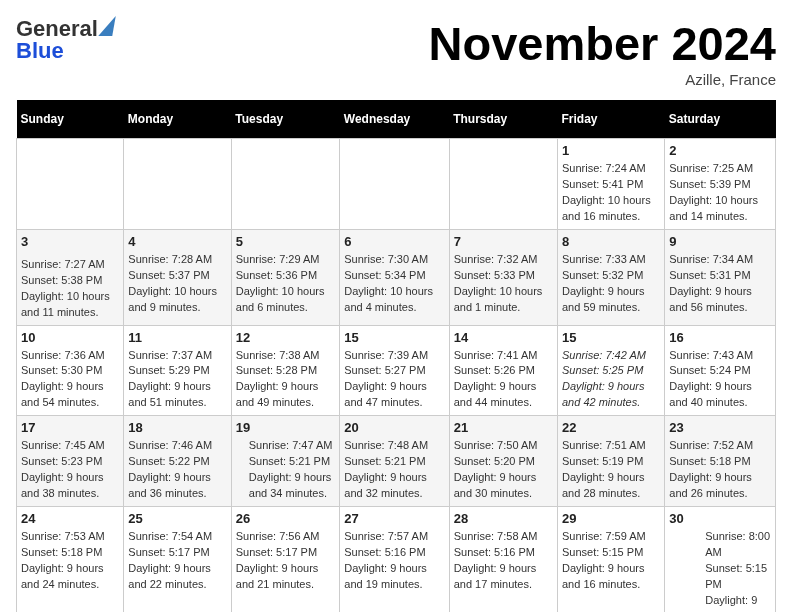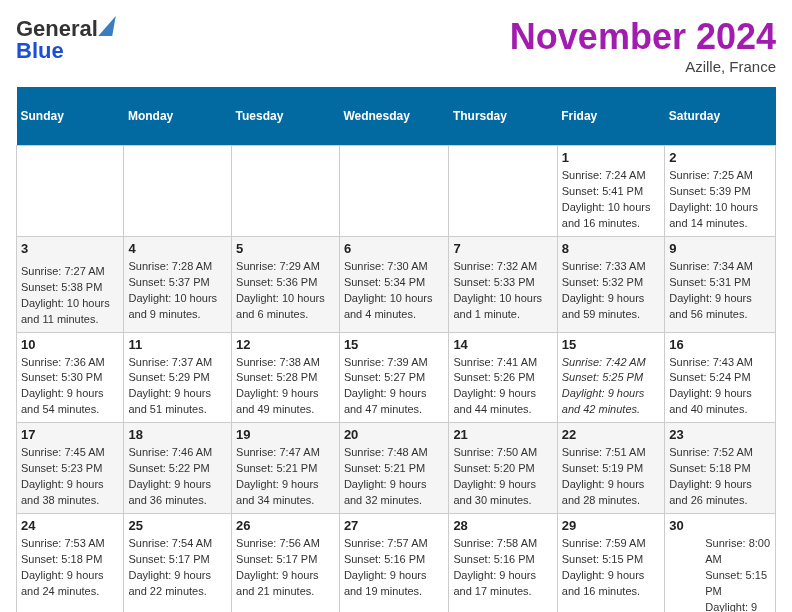--- a/index.html
+++ b/index.html
@@ -28,37 +28,37 @@
       line-height: 1.1;
     }
     .logo-row {
       display: flex;
       align-items: center;
     }
     .title-block {
       text-align: right;
     }
     .month-title {
-      font-size: 36px;
+      font-size: 47px;
       font-weight: bold;
-      color: #a21caf;
+      color: #000000;
     }
     .subtitle {
       font-size: 15px;
       color: #444;
     }
     table {
       width: 100%;
       border-collapse: collapse;
       font-size: 11px;
     }
     thead tr th {
-      background: #0369a1;
+      background: #000000;
       color: #fff;
-      padding: 22px 4px;
+      padding: 12px 4px;
       text-align: left;
       font-size: 12px;
       font-weight: bold;
     }
     tbody tr td {
       border: 1px solid #ccc;
       vertical-align: top;
       padding: 4px;
       width: 113px;
       min-height: 80px;
@@ -227,21 +227,21 @@
 Daylight: 9 hours and 38 minutes.</div>
         </td>
         <td>
           <div class="day-number">18</div>
           <div class="day-info" style="white-space: pre-line;">Sunrise: 7:46 AM
 Sunset: 5:22 PM
 Daylight: 9 hours and 36 minutes.</div>
         </td>
         <td>
           <div class="day-number">19</div>
-          <div class="day-info" style="white-space: pre-line;">Sunrise: 7:47 AM
+          <div class="day-info" style="white-space: pre-line; margin-left: 13px;">Sunrise: 7:47 AM
 Sunset: 5:21 PM
 Daylight: 9 hours and 34 minutes.</div>
         </td>
         <td>
           <div class="day-number">20</div>
           <div class="day-info" style="white-space: pre-line;">Sunrise: 7:48 AM
 Sunset: 5:21 PM
 Daylight: 9 hours and 32 minutes.</div>
         </td>
         <td>

